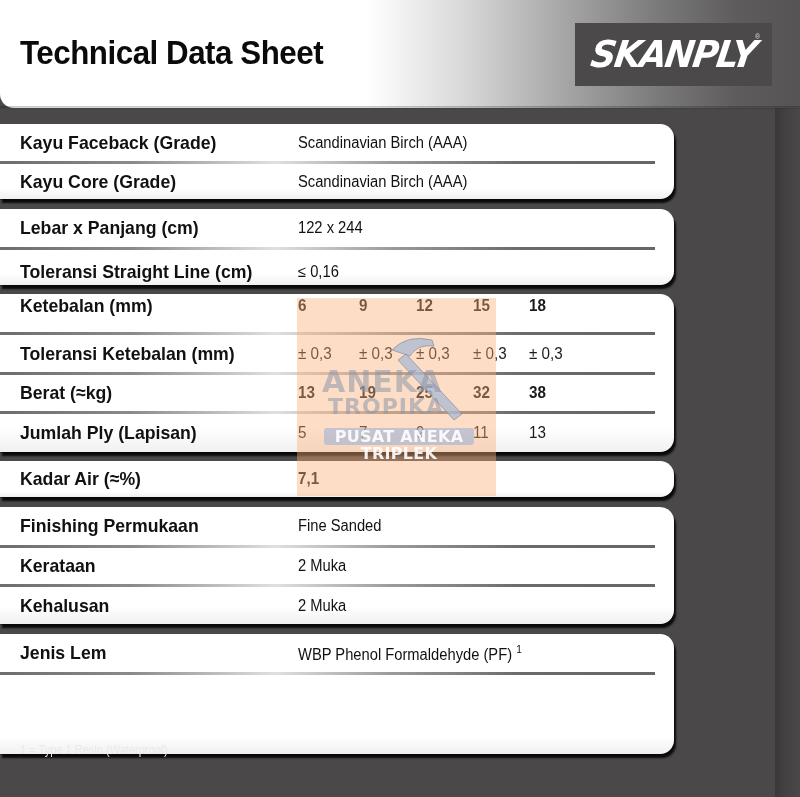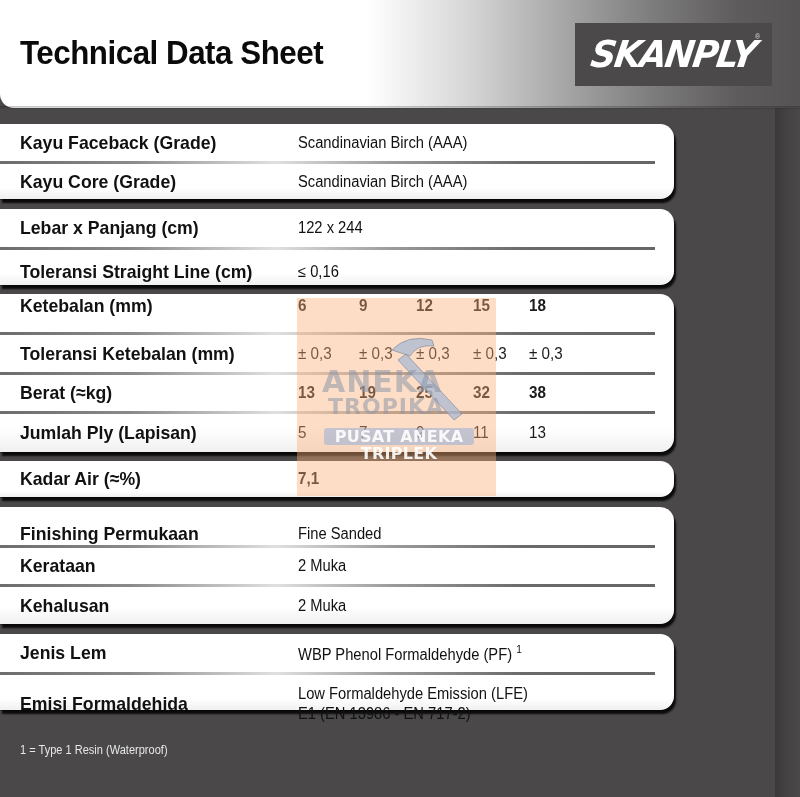--- a/index.html
+++ b/index.html
@@ -190,47 +190,40 @@
   <svg width="160" height="90" style="position:absolute;left:0;top:0;" viewBox="0 0 160 90">
     <path d="M70 18 Q85 2 110 8 L112 14 Q95 12 88 24 Z" fill="rgba(170,185,210,0.75)" stroke="rgba(120,130,150,0.6)" stroke-width="1"></path>
     <path d="M84 22 L140 82 L132 88 L76 28 Z" fill="rgba(170,185,210,0.75)" stroke="rgba(120,130,150,0.6)" stroke-width="1"></path>
   </svg>
   <div class="wm-depo">ANEKA</div>
   <div class="wm-tropika">TROPIKA</div>
   <div class="wm-band">PUSAT ANEKA TRIPLEK</div>
 </div>
 
 <div class="card" style="top:507px;height:117px;">
-  <div class="row" style="top:8px;height:38px;">
+  <div class="row" style="top:0;height:38px;">
     <span class="row-label">Finishing Permukaan</span>
     <span class="row-value">Fine Sanded</span>
   </div>
   <div class="divider" style="top:38px;"></div>
   <div class="row" style="top:41px;height:36px;">
     <span class="row-label">Kerataan</span>
     <span class="row-value">2 Muka</span>
   </div>
   <div class="divider" style="top:77px;"></div>
   <div class="row" style="top:80px;height:37px;">
     <span class="row-label">Kehalusan</span>
     <span class="row-value">2 Muka</span>
   </div>
 </div>
 
-<div class="card" style="top:634px;height:76px;">
+<div class="card" style="top:634px;height:120px;">
   <div class="row" style="top:0;height:38px;">
     <span class="row-label">Jenis Lem</span>
     <span class="row-value">
       <span>WBP Phenol Formaldehyde (PF)</span>
       <sup>1</sup>
     </span>
   </div>
   <div class="divider" style="top:38px;"></div>
-  <div class="row" style="top:41px;height:57px;">
-    <span class="row-label">Emisi Formaldehida</span>
-    <span class="row-value" style="line-height:20px;">
-      <span style="display:block;">Low Formaldehyde Emission (LFE)</span>
-      <span style="display:block;">E1 (EN 13986 - EN 717-2)</span>
-    </span>
-  </div>
 </div>
 
 <div class="footnote">1 = Type 1 Resin (Waterproof)</div>
 
 </body></html>

